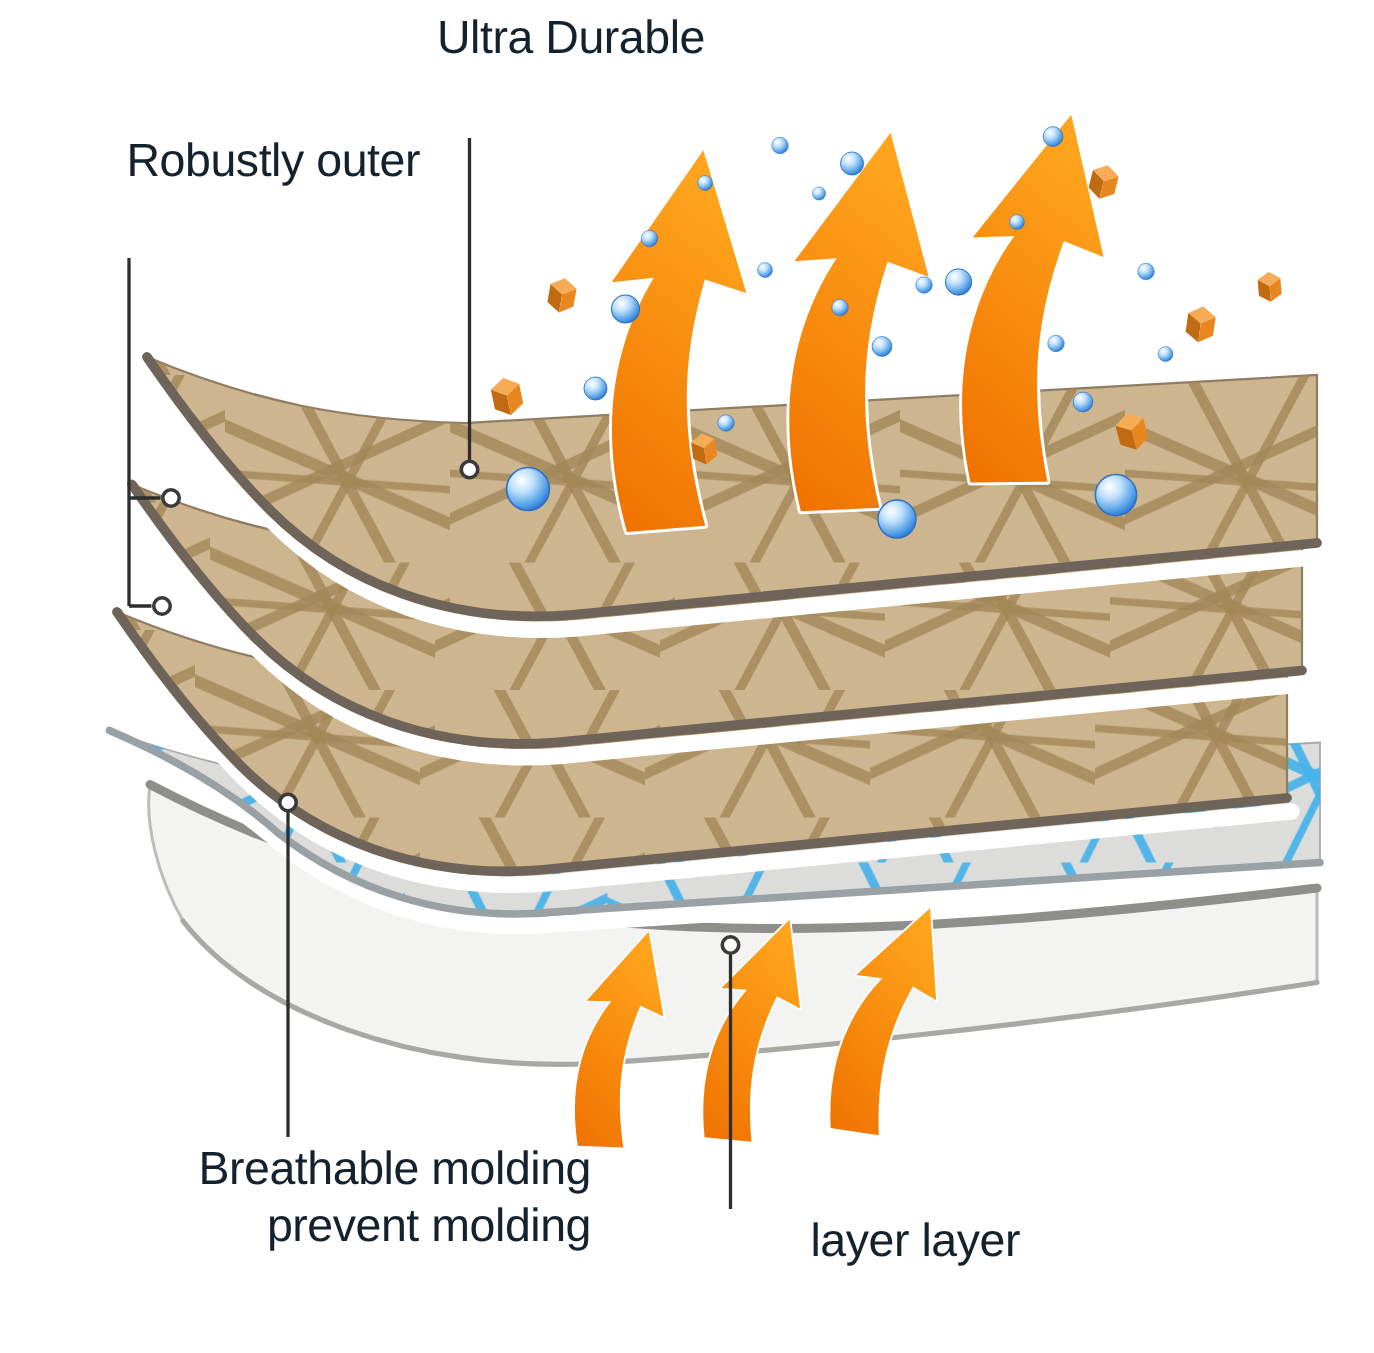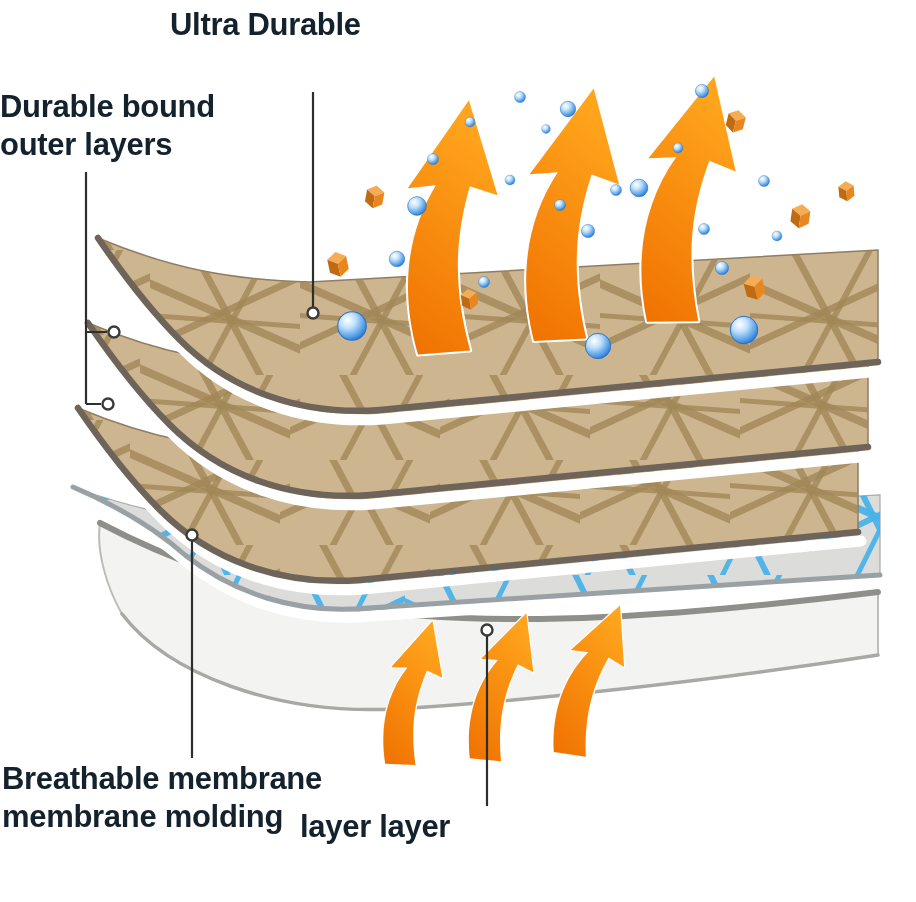--- a/index.html
+++ b/index.html
@@ -1,20 +1,20 @@
 <!DOCTYPE html>
 <html style="--background: #ffffff; --label-text: #14222e; --leader-line: #2e2e2e; --sheet-tan: #cdb58f; --sheet-hatch: #a18756; --sheet-edge: #6f6459; --membrane-base: #dcdcda; --membrane-hatch: #45b2ea; --inner-layer: #f3f3f1; --inner-edge: #8e8e8b; --arrow-orange: #f68b1f; --droplet-blue: #2f7fd6; --cube-orange: #e8871f;"><head>
 <meta charset="utf-8">
 <style>
   html,body{margin:0;padding:0;background:#ffffff;}
   body{font-family:"Liberation Sans",sans-serif;}
   .stage{position:relative;width:916px;height:902px;background:var(--background,#ffffff);overflow:hidden;margin:0 auto;}
   .stage svg{position:absolute;left:0;top:0;z-index:1;}
-  .label{position:absolute;z-index:2;font-weight:700;color:var(--label-text,#14222e);
-         text-align:left;font-size:31px;line-height:1.24;letter-spacing:-0.3px;}
+  .label{position:absolute;z-index:2;font-weight:400;color:var(--label-text,#14222e);
+         text-align:right;font-size:31px;line-height:1.24;letter-spacing:-0.3px;}
   .label div{white-space:nowrap;}
 
   
   .sheet-base{fill:var(--sheet-tan,#cdb58f);stroke:#8f7d63;stroke-width:1.5;}
   .hatch-tan{stroke:var(--sheet-hatch,#a18756);opacity:.8;stroke-linecap:round;}
   .hatch-blue{stroke:var(--membrane-hatch,#45b2ea);opacity:.92;stroke-linecap:round;}
   .sheet-underside{fill:none;stroke:#ffffff;stroke-width:11;stroke-linecap:round;}
   .sheet-edge{fill:none;stroke:var(--sheet-edge,#6f6459);stroke-width:6.5;stroke-linecap:round;}
   .membrane-base{fill:var(--membrane-base,#dcdcda);stroke:#a6aaac;stroke-width:1.2;}
   .membrane-edge{fill:none;stroke:#9aa1a4;stroke-width:5;stroke-linecap:round;}
@@ -170,26 +170,25 @@
       <path class="leader" d="M 487 636 L 487 806"></path>
       <circle class="leader-dot" cx="487" cy="630" r="5.5"></circle>
     </g>
   </svg>
 
   <div class="label" style="left:170px;top:6px;width:300px">
     <div>Ultra Durable</div>
   </div>
 
   <div class="label" style="left:0px;top:88px;width:280px">
-    <div>Durable bound</div>
-    <div>outer layers</div>
+    <div>Robustly outer</div>
   </div>
 
   <div class="label" style="left:2px;top:760px;width:392px">
-    <div>Breathable membrane</div>
-    <div>membrane molding</div>
+    <div>Breathable molding</div>
+    <div>prevent molding</div>
   </div>
 
   <div class="label" style="left:300px;top:808px;width:380px">
     <div>layer layer</div>
   </div>
 
 </div>
 
 </body></html>

